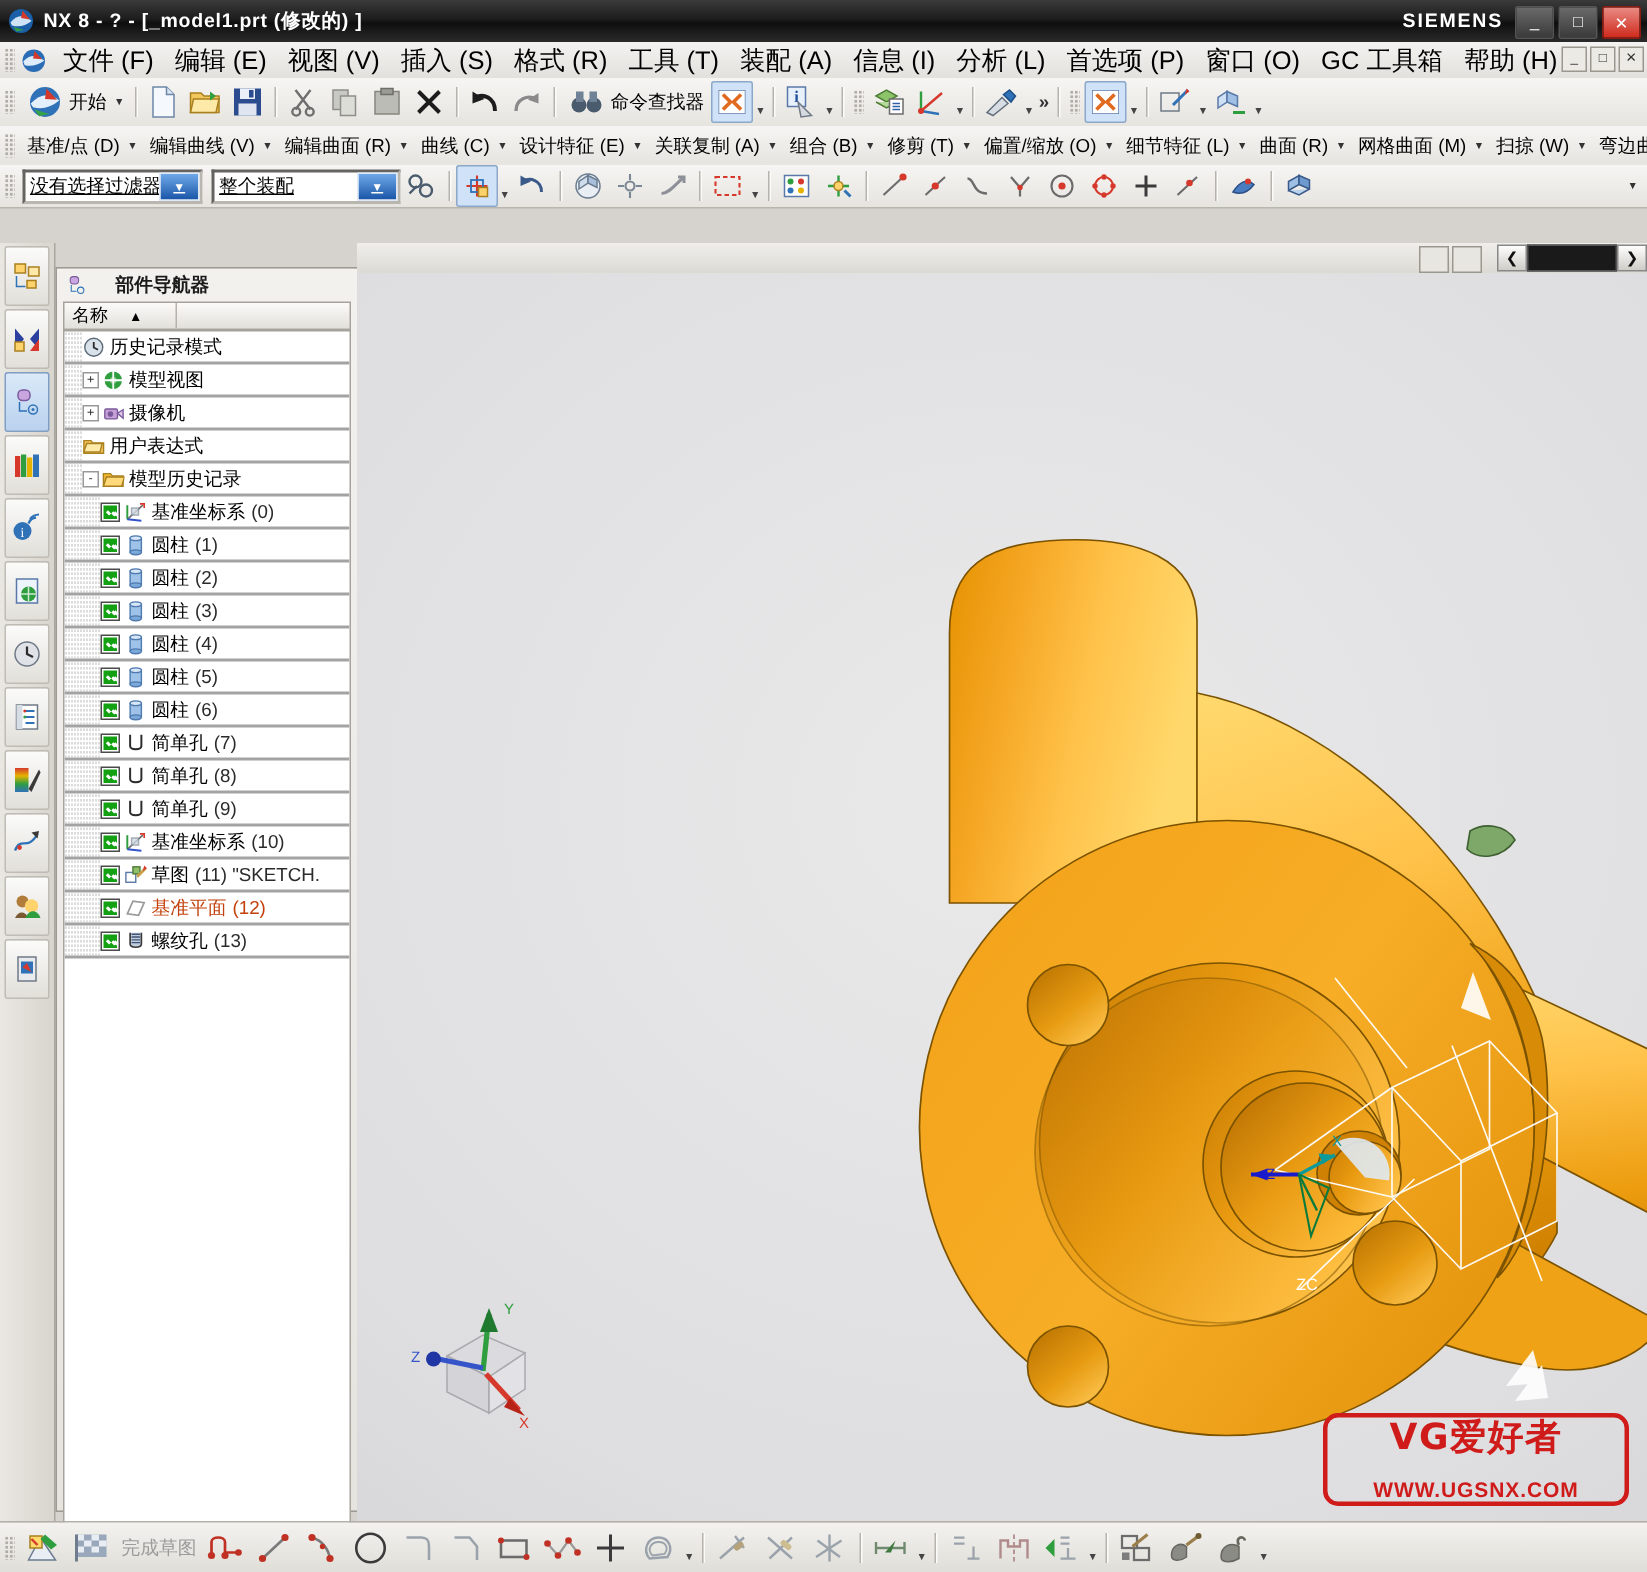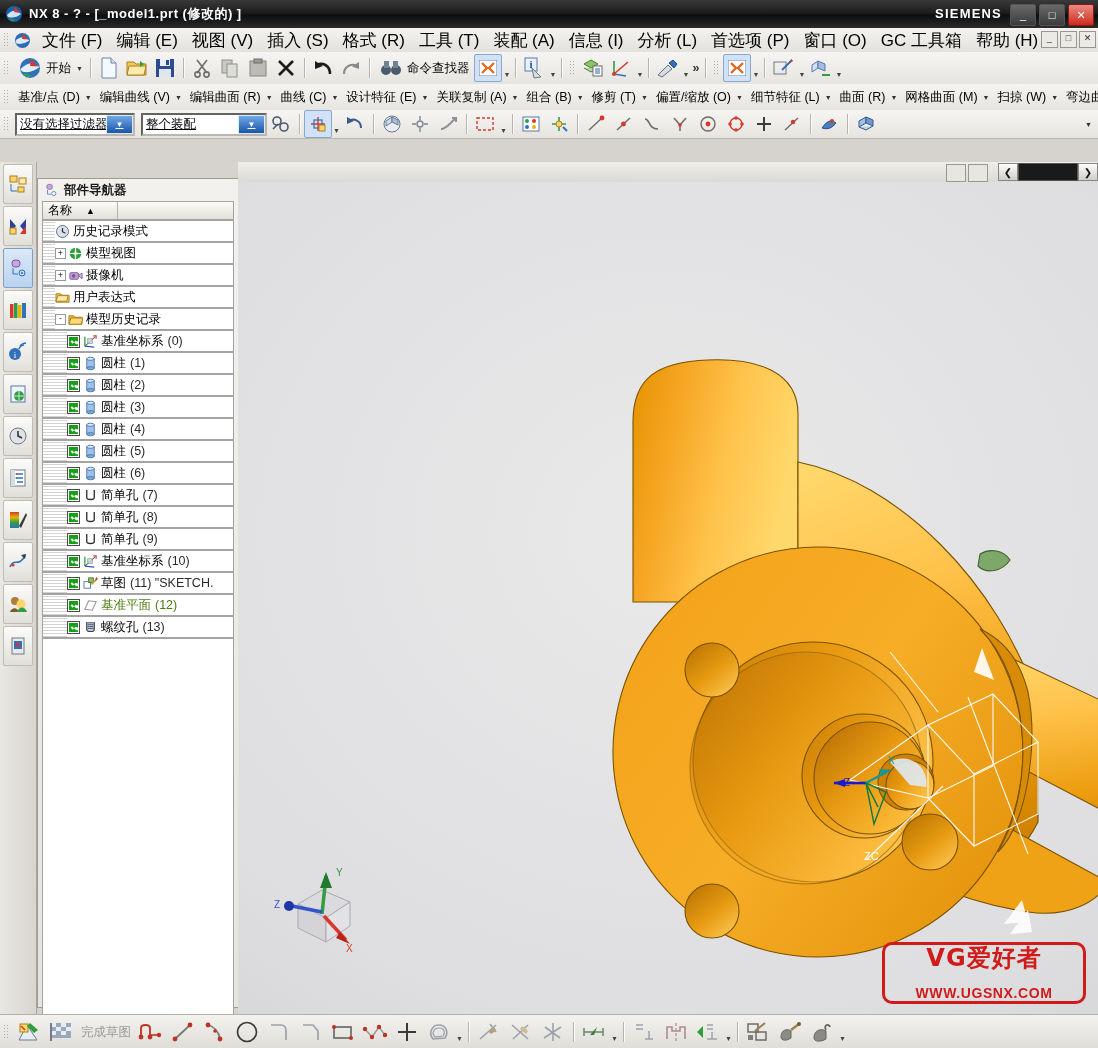--- a/index.html
+++ b/index.html
@@ -96,21 +96,21 @@
     display:flex;align-items:center;justify-content:center;
   }
   .resbtn.sel{background:linear-gradient(to bottom,#dbe9f9,#b9d2ee);border-color:#7f9fc4;}
 
   
   .navpanel{
     position:absolute;left:37px;top:178px;width:200px;height:828px;
     background:linear-gradient(to bottom,#f2f1ee,#e6e4df);
     border:1px solid #9d9a93;
   }
-  .navtitle{height:22px;display:flex;align-items:center;gap:6px;padding-left:6px;
+  .navtitle{height:22px;display:flex;align-items:center;gap:19px;padding-left:6px;
     font-weight:bold;font-size:12.5px;color:#1b1b1b;text-align:center;}
   .navhdr{
     height:17px;margin:0 4px;border:1px solid #a6a39c;background:linear-gradient(to bottom,#fbfaf8,#e2e0da);
     display:flex;align-items:center;font-size:12px;
   }
   .navhdr .cell{padding:0 5px;border-right:1px solid #b5b2ab;height:100%;display:flex;align-items:center;gap:14px;}
   .treebox{
     position:absolute;left:4px;top:41px;width:190px;height:856px;
     background:#fff;border:1px solid #a6a39c;overflow:hidden;
   }
@@ -123,21 +123,21 @@
   .chk{
     width:11px;height:11px;border:1px solid #4b4b4b;background:#fff;margin-right:3px;flex:none;
     display:flex;align-items:center;justify-content:center;
   }
   .chk i{width:9px;height:9px;background:#13a013;display:block;position:relative;}
   .chk i:after{content:"";position:absolute;left:2px;top:4px;width:3px;height:1.5px;background:#fff;
     transform:rotate(45deg);box-shadow:3px -2px 0 0 #fff,4px -3px 0 0 #fff;}
   .ticon{width:15px;height:15px;margin-right:3px;flex:none;display:flex;align-items:center;justify-content:center;}
   .tlbl{color:#000;}
   .tidx{color:#2b2b2b;margin-left:4px;}
-  .trow.dim .tlbl,.trow.dim .tidx{color:#4d7c0f;}
+  .trow.dim .tlbl,.trow.dim .tidx{color:#c2410c;}
   .dots{width:12px;height:20px;flex:none;background-image:radial-gradient(#b9b9b9 35%,transparent 36%);
     background-size:2px 3px;}
 
   
   .gfxwrap{position:absolute;left:238px;top:162px;width:860px;height:852px;}
   .gfxscroll{
     position:absolute;left:0;top:0;width:860px;height:20px;
     background:linear-gradient(to bottom,#efeeeb,#dcdad4);border-bottom:1px solid #b3b0a9;
   }
   .gfxsb{position:absolute;right:0;top:1px;width:100px;height:18px;display:flex;align-items:center;}

